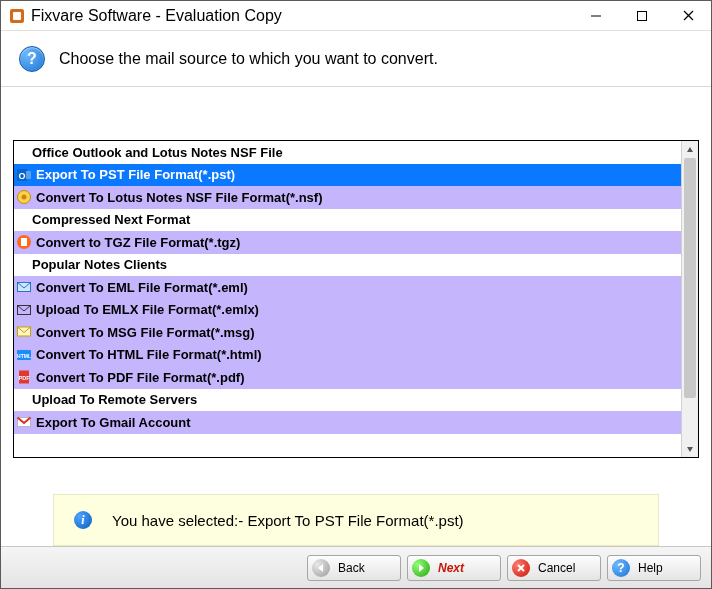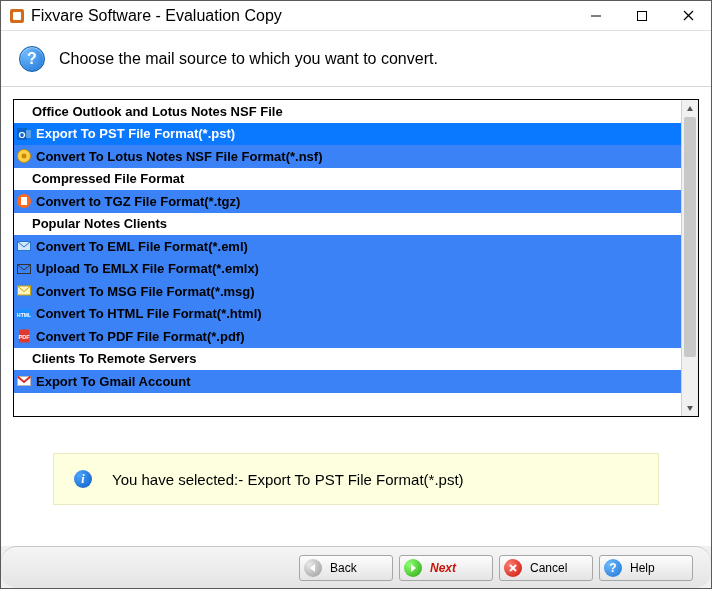--- a/index.html
+++ b/index.html
@@ -51,20 +51,21 @@
     border: 1px solid #0f5aa8;
     box-shadow: inset 0 1px 2px rgba(255,255,255,0.6);
   }
   .instruction-text { font-size: 16px; color: #000; }
   .content-area {
     background: #fff;
     padding: 12px 12px 0 12px;
     height: calc(100% - 30px - 56px - 42px);
     display: flex;
     flex-direction: column;
+    justify-content: flex-end;
   }
   .list-wrap {
     border: 1px solid #000;
     height: 318px;
     display: flex;
     background: #fff;
   }
   .list-body { flex: 1; overflow: hidden; }
   .list-row {
     display: flex;
@@ -73,21 +74,21 @@
     padding-left: 2px;
     font-size: 13px;
     font-weight: bold;
   }
   .list-row.header {
     background: #fff;
     color: #000;
     padding-left: 18px;
   }
   .list-row.item {
-    background: #3b82f6;
+    background: #c4b5fd;
     color: #000;
     cursor: pointer;
   }
   .list-row.item.selected {
     background: #0a78ff;
     color: #fff;
   }
   .row-icon {
     width: 16px; height: 16px;
     margin-right: 4px;
@@ -137,23 +138,22 @@
     font-family: Georgia, serif;
   }
   .info-text { font-size: 15px; color: #000; }
   .button-bar {
     height: 42px;
     background: linear-gradient(#f5f5f5,#e4e4e4);
     border-top: 1px solid #c8c8c8;
     display: flex;
     align-items: center;
     justify-content: flex-end;
-    padding-right: 18px;
+    padding-right: 10px;
     gap: 6px;
-    border-radius: 16px;
   }
   .wiz-btn {
     height: 26px;
     min-width: 94px;
     border: 1px solid #a6a6a6;
     border-radius: 3px;
     background: linear-gradient(#fdfdfd,#e4e4e4);
     display: flex;
     align-items: center;
     padding: 0 10px 0 4px;
@@ -227,21 +227,21 @@
         <div class="list-row item">
           <span class="row-icon">
             <svg width="16" height="16">
               <circle cx="8" cy="8" r="6.5" fill="#ffd04a" stroke="#c78a00"></circle>
               <circle cx="8" cy="8" r="2.5" fill="#c78a00"></circle>
             </svg>
           </span>
           <span class="row-label">Convert To Lotus Notes NSF File Format(*.nsf)</span>
         </div>
         <div class="list-row header">
-          <span class="row-label">Compressed File Format</span>
+          <span class="row-label">Compressed Next Format</span>
         </div>
         <div class="list-row item">
           <span class="row-icon">
             <svg width="16" height="16">
               <circle cx="8" cy="8" r="7" fill="#ff6a1a"></circle>
               <rect x="5" y="4" width="6" height="8" fill="#fff"></rect>
             </svg>
           </span>
           <span class="row-label">Convert to TGZ File Format(*.tgz)</span>
         </div>
@@ -287,21 +287,21 @@
         <div class="list-row item">
           <span class="row-icon">
             <svg width="16" height="16">
               <rect x="3" y="1.5" width="10" height="13" fill="#e03a2f"></rect>
               <text x="8" y="11" font-size="5.5" fill="#fff" text-anchor="middle" font-family="Arial" font-weight="bold">PDF</text>
             </svg>
           </span>
           <span class="row-label">Convert To PDF File Format(*.pdf)</span>
         </div>
         <div class="list-row header">
-          <span class="row-label">Clients To Remote Servers</span>
+          <span class="row-label">Upload To Remote Servers</span>
         </div>
         <div class="list-row item">
           <span class="row-icon">
             <svg width="16" height="16">
               <rect x="1.5" y="3.5" width="13" height="9" fill="#fff" stroke="#b8b8b8"></rect>
               <polyline points="1.5,3.5 8,9 14.5,3.5" fill="none" stroke="#d93025" stroke-width="2"></polyline>
             </svg>
           </span>
           <span class="row-label">Export To Gmail Account</span>
         </div>

